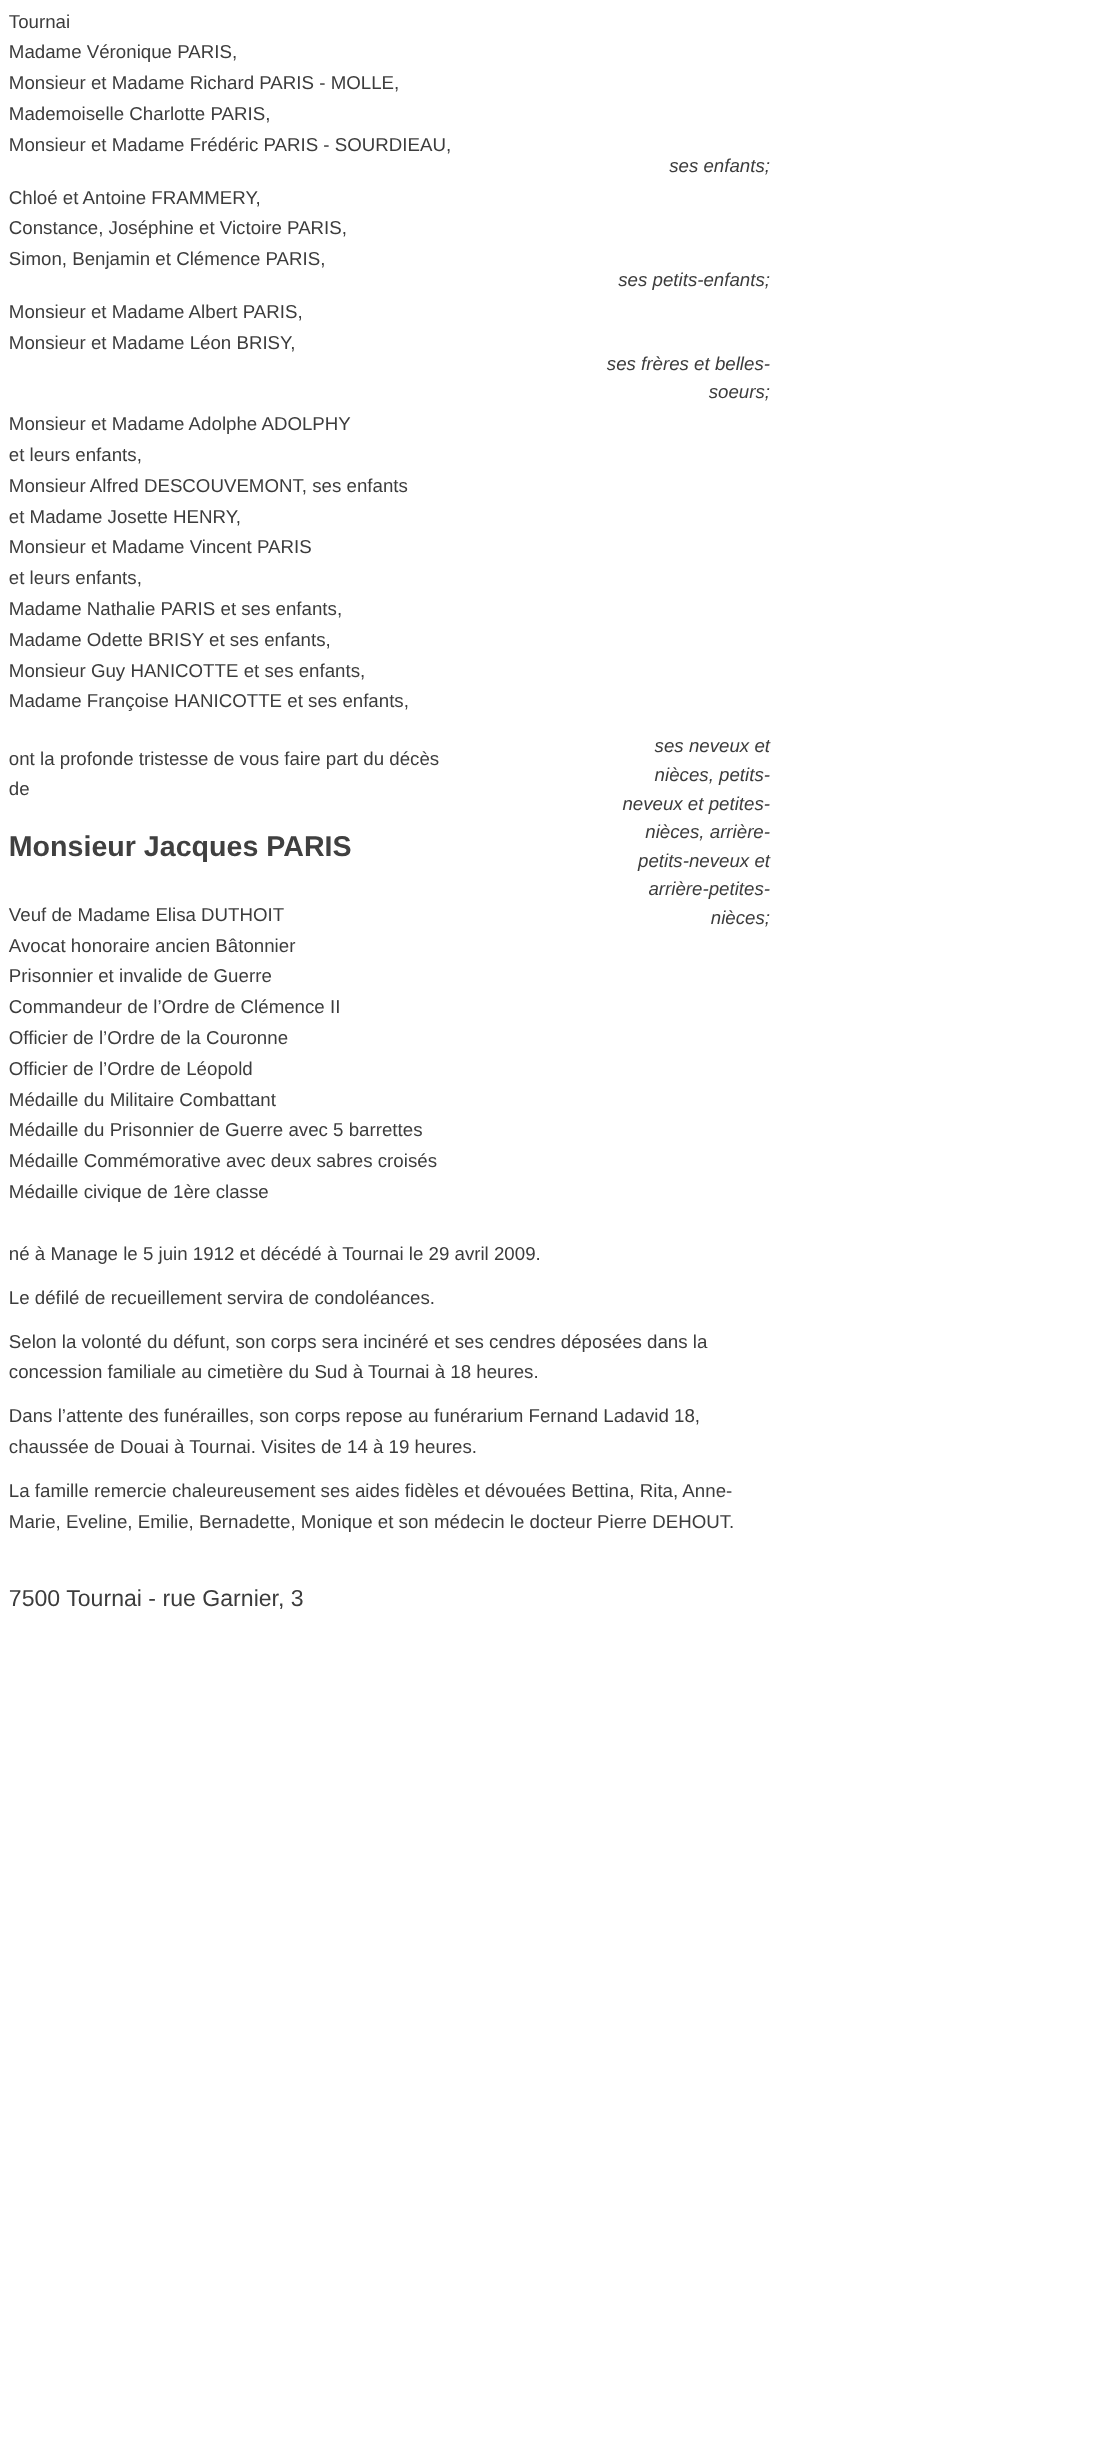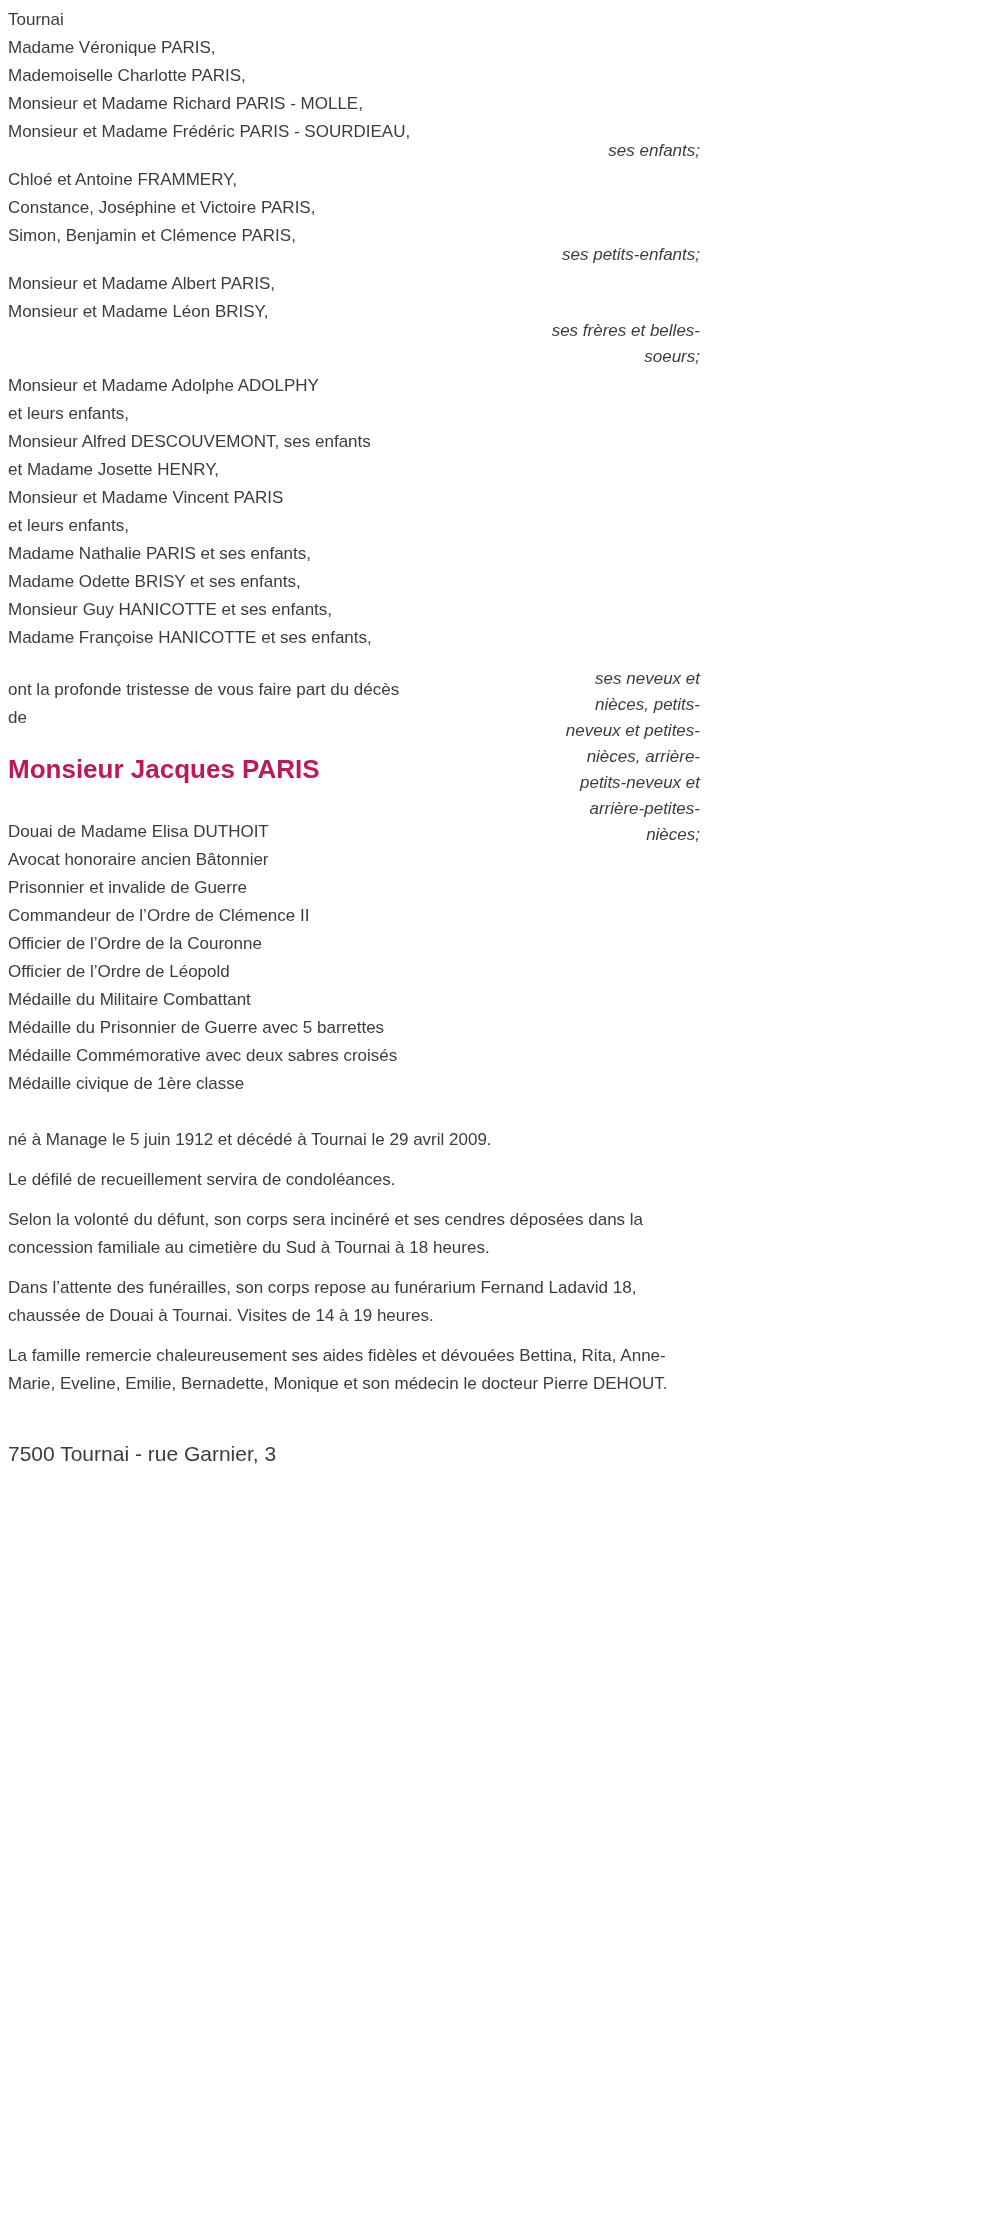--- a/index.html
+++ b/index.html
@@ -39,21 +39,21 @@
   .announce-block { margin-top: 24px; }
   .announce-line {
     font-size: 17px;
     line-height: 28px;
     max-width: 520px;
   }
   h1.deceased-name {
     font-size: 26px;
     line-height: 34px;
     font-weight: bold;
-    color: #be185d;
+    color: #404040;
     margin: 20px 0 0 0;
     max-width: 520px;
   }
   .honors { margin-top: 32px; }
   .details { margin-top: 28px; }
   .para {
     font-size: 17px;
     line-height: 28px;
     margin: 0 0 12px 0;
   }
@@ -65,22 +65,22 @@
 </style>
 </head>
 <body>
 
 <div class="page">
 
   <div class="line">Tournai</div>
 
   <section>
     <div class="line">Madame Véronique PARIS,</div>
+    <div class="line">Monsieur et Madame Richard PARIS - MOLLE,</div>
     <div class="line">Mademoiselle Charlotte PARIS,</div>
-    <div class="line">Monsieur et Madame Richard PARIS - MOLLE,</div>
     <div class="line">Monsieur et Madame Frédéric PARIS - SOURDIEAU,</div>
     <div class="relation">ses enfants;</div>
   </section>
 
   <section>
     <div class="line">Chloé et Antoine FRAMMERY,</div>
     <div class="line">Constance, Joséphine et Victoire PARIS,</div>
     <div class="line">Simon, Benjamin et Clémence PARIS,</div>
     <div class="relation">ses petits-enfants;</div>
   </section>
@@ -107,21 +107,21 @@
   <section>
     <div class="relation relation-float">ses neveux et nièces, petits-neveux et petites-nièces, arrière-petits-neveux et arrière-petites-nièces;</div>
     <div class="announce-block">
       <div class="announce-line">ont la profonde tristesse de vous faire part du décès</div>
       <div class="announce-line">de</div>
     </div>
     <h1 class="deceased-name">Monsieur Jacques PARIS</h1>
   </section>
 
   <section class="honors">
-    <div class="line">Douai de Madame Elisa DUTHOIT</div>
+    <div class="line">Veuf de Madame Elisa DUTHOIT</div>
     <div class="line">Avocat honoraire ancien Bâtonnier</div>
     <div class="line">Prisonnier et invalide de Guerre</div>
     <div class="line">Commandeur de l’Ordre de Clémence II</div>
     <div class="line">Officier de l’Ordre de la Couronne</div>
     <div class="line">Officier de l’Ordre de Léopold</div>
     <div class="line">Médaille du Militaire Combattant</div>
     <div class="line">Médaille du Prisonnier de Guerre avec 5 barrettes</div>
     <div class="line">Médaille Commémorative avec deux sabres croisés</div>
     <div class="line">Médaille civique de 1ère classe</div>
   </section>

